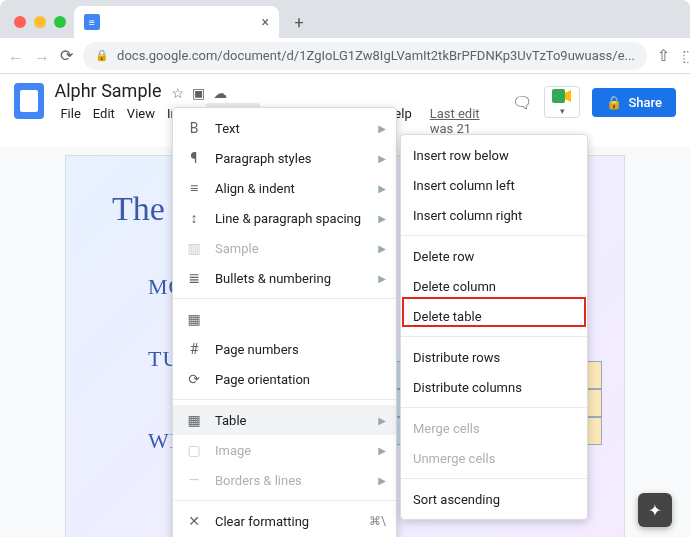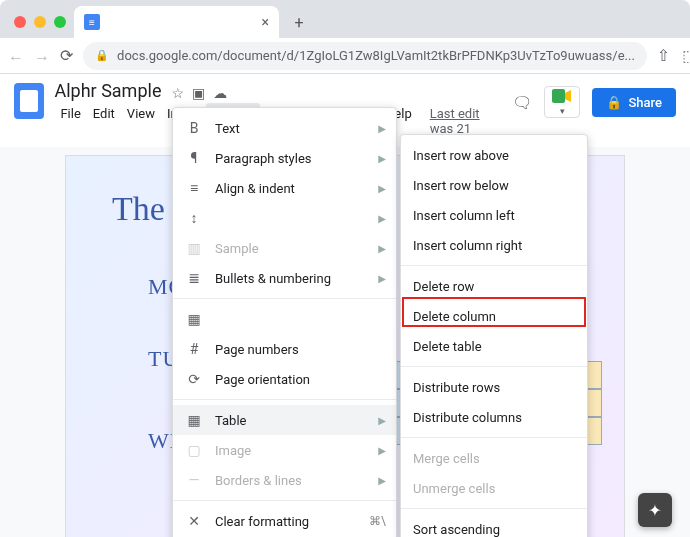--- a/index.html
+++ b/index.html
@@ -218,20 +218,21 @@
       <span>Paragraph styles</span>
       <span class="arrow">▶</span>
     </div>
     <div class="menu-item">
       <span class="ic">≡</span>
       <span>Align &amp; indent</span>
       <span class="arrow">▶</span>
     </div>
     <div class="menu-item">
       <span class="ic">↕</span>
+      <span>Line &amp; paragraph spacing</span>
       <span class="arrow">▶</span>
     </div>
     <div class="menu-item disabled">
       <span class="ic">▥</span>
       <span>Sample</span>
       <span class="arrow">▶</span>
     </div>
     <div class="menu-item">
       <span class="ic">≣</span>
       <span>Bullets &amp; numbering</span>
@@ -268,23 +269,20 @@
     <hr>
     <div class="menu-item">
       <span class="ic">✕</span>
       <span>Clear formatting</span>
       <span class="sc">⌘\</span>
     </div>
   </div>
 
 <div class="menu table" id="table-menu">
     <div class="menu-item">
-      <span>Insert row above</span>
-    </div>
-    <div class="menu-item">
       <span>Insert row below</span>
     </div>
     <div class="menu-item">
       <span>Insert column left</span>
     </div>
     <div class="menu-item">
       <span>Insert column right</span>
     </div>
     <hr>
     <div class="menu-item">

